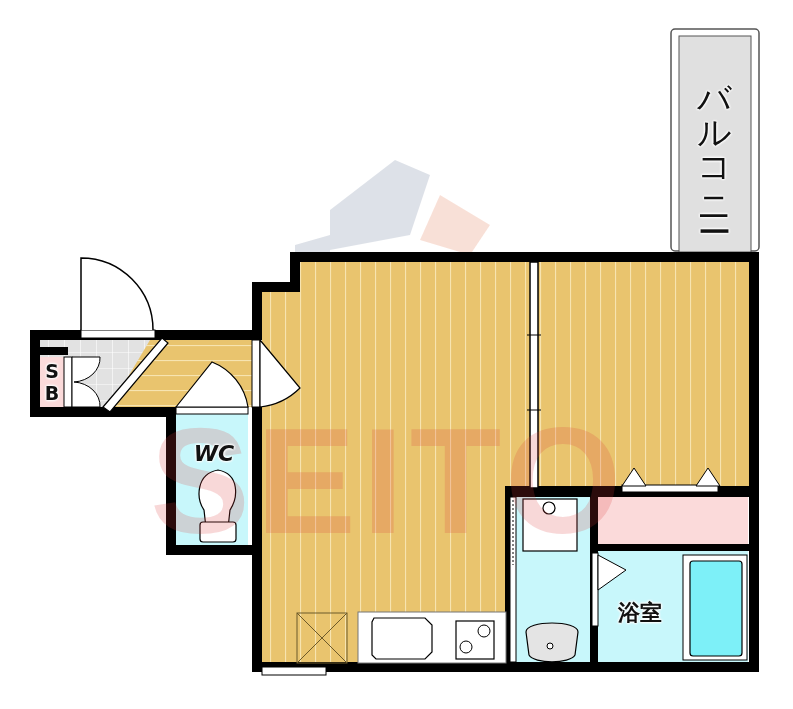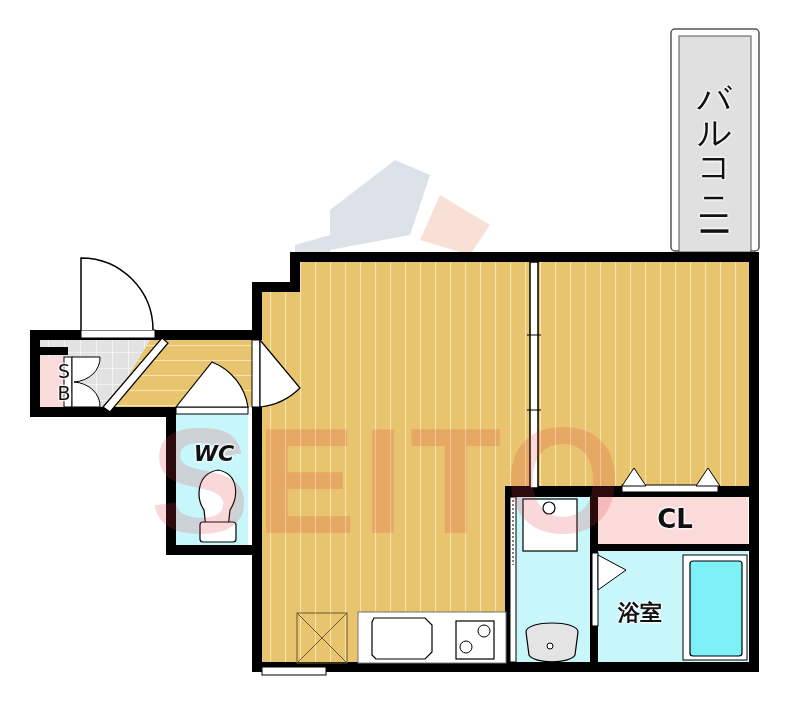--- a/index.html
+++ b/index.html
@@ -170,19 +170,18 @@
     </g>
 
     <rect x="262" y="667" width="64" height="8" fill="#fff" stroke="#000" stroke-width="1"></rect>
   </svg>
 
   
   <div class="wm" style="left:150px; top:395px; color:rgba(220,60,60,0.22); opacity:0.9;">SEITO</div>
 
   
   <div class="label" style="left:600px; top:601px; width:80px; font-size:22px;">浴室</div>
-  <div class="label" style="left:620px; top:506px; width:110px; font-size:26px;">CL</div>
   <div class="label" style="left:186px; top:442px; width:56px; font-size:22px;font-style:italic;">WC</div>
-  <div class="label" style="left:40px; top:360px; width:24px; font-size:19px; font-weight:normal; line-height:22px; word-break:break-all;padding-left:12px;">
+  <div class="label" style="left:40px; top:360px; width:24px; font-size:19px; font-weight:bold; line-height:22px; word-break:break-all;">
     <span>SB</span>
   </div>
   <div class="label" style="left:693px; top:60px; width:44px; font-size:34px; font-weight:normal; writing-mode:vertical-rl; line-height:44px;">バルコニー</div>
 </div>
 
 </body></html>

